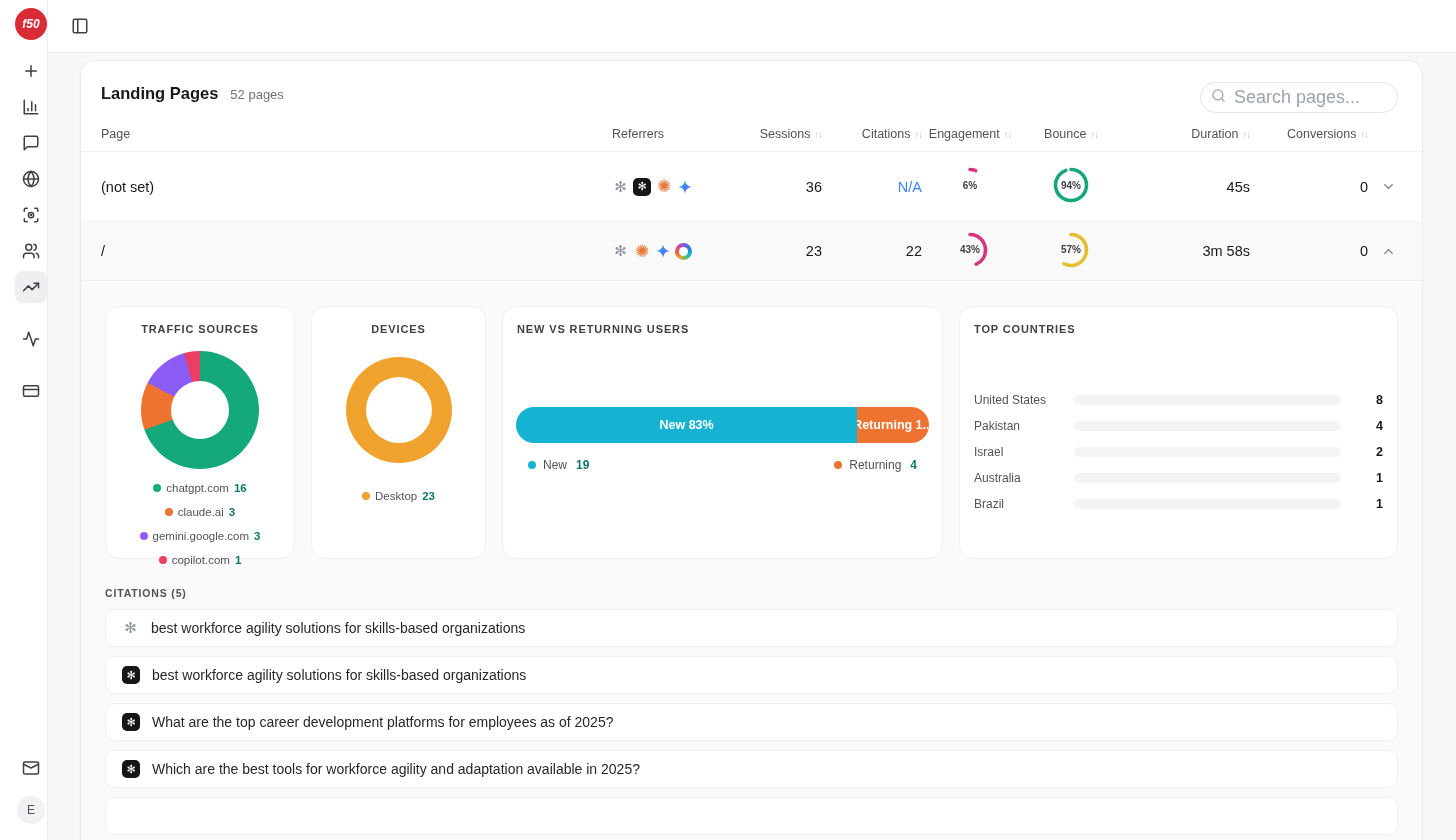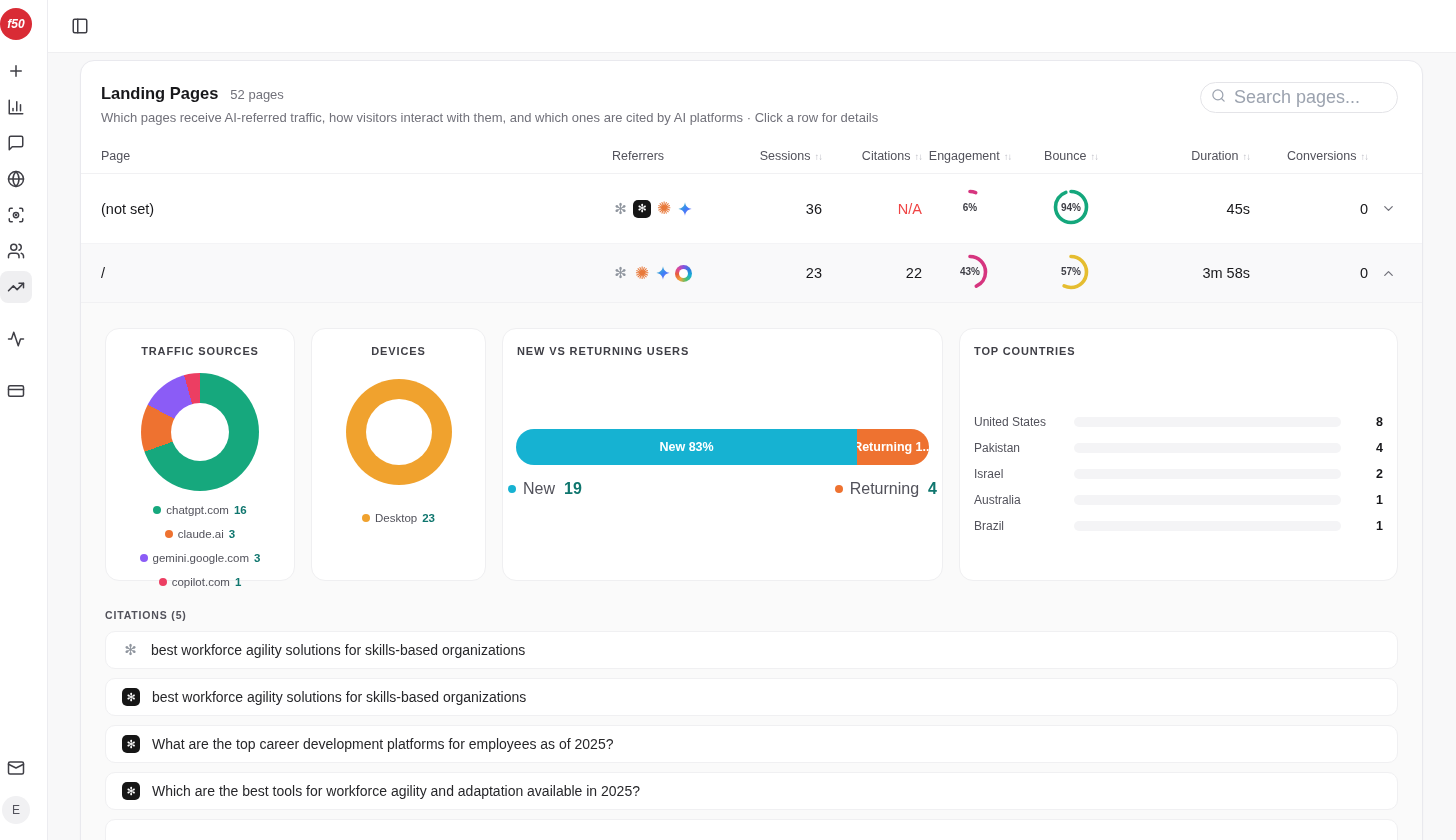--- a/index.html
+++ b/index.html
@@ -2,21 +2,21 @@
 <html><head>
 <meta charset="utf-8">
 <style>
   * { margin:0; padding:0; box-sizing:border-box; }
   html,body { width:1456px; height:840px; overflow:hidden; background:#fff;
     font-family:"Liberation Sans","DejaVu Sans",sans-serif; color:#18181b; }
   body { position:relative; }
 
   
   .sidebar { position:absolute; left:0; top:0; bottom:0; width:48px; background:#fff;
-    border-right:1px solid #ececf0; display:flex; flex-direction:column; align-items:flex-start;
+    border-right:1px solid #ececf0; display:flex; flex-direction:column; align-items:flex-end;
     padding:8px 0 16px; z-index:5; }
   .logo { width:32px; height:32px; border-radius:50%; background:#d92b35; color:#fff;
     font-style:italic; font-weight:bold; font-size:12px; display:grid; place-items:center;
     margin-bottom:15px; cursor:pointer; }
   .nav-btn { width:32px; height:32px; border:none; background:transparent; border-radius:8px;
     display:grid; place-items:center; color:#3f3f46; cursor:pointer; margin-bottom:4px; }
   .nav-btn svg { width:18px; height:18px; }
   .nav-btn.active { background:#efeff1; }
   .nav-btn.spaced { margin-top:20px; }
   .side-bottom { margin-top:auto; display:flex; flex-direction:column; align-items:center; }
@@ -50,21 +50,21 @@
   .grid-row { display:grid; grid-template-columns:minmax(0,1fr) 110px 100px 100px 96px 106px 126px 118px 40px;
     align-items:center; padding:0 14px 0 20px; }
   .thead { height:36px; border-bottom:1px solid #f1f1f3; }
   .thead .hcell { font-size:12.5px; color:#52525b; white-space:nowrap; }
   .sort { font-size:9.5px; color:#bcbcc4; letter-spacing:-1px; margin-left:4px; cursor:pointer; }
   .al { text-align:left; } .ar { text-align:right; } .ac { text-align:center; }
   .trow { cursor:pointer; }
   .trow.r1 { height:70px; border-bottom:1px solid #f4f4f6; }
   .trow.r2 { height:58px; background:#f9f9fa; }
   .cell { font-size:14.5px; color:#18181b; }
-  .cell.muted { color:#ef4444; }
+  .cell.muted { color:#3b82f6; }
   .cell.refs { display:flex; align-items:center; gap:4px; }
   .chev { display:grid; place-items:center; color:#71717a; }
   .chev svg { width:15px; height:15px; }
 
   
   .ri { display:inline-flex; align-items:center; justify-content:center; }
   .ri-openai { color:#8f959e; font-size:15px; width:17px; height:17px; }
   .ri-gpt { width:18px; height:18px; border-radius:5px; background:#161616; color:#fff; font-size:11px; }
   .ri-claude { color:#e8793a; font-size:17px; width:18px; height:18px; }
   .ri-gemini svg { width:16px; height:16px; }
@@ -98,22 +98,22 @@
   .legend { display:flex; flex-wrap:wrap; justify-content:center; column-gap:16px; row-gap:9px;
     margin:13px auto 0; max-width:172px; font-size:11.5px; color:#52525b;gap:12px; }
   .mc-devices .legend { margin-top:27px; }
   .legend-item { display:inline-flex; align-items:center; gap:5px; white-space:nowrap; }
   .dot { width:8px; height:8px; border-radius:50%; flex:0 0 auto; }
   .legend-item b { color:#0f766e; }
 
   .stackbar { margin:72px 13px 0; height:36px; border-radius:18px; overflow:hidden; display:flex; }
   .seg { display:flex; align-items:center; justify-content:center; color:#fff; font-weight:bold;
     font-size:12.5px; white-space:nowrap; overflow:hidden; }
-  .nvr-legend { margin:15px 5px 0; display:flex; justify-content:space-between;
-    font-size:16px; color:#52525b; }
+  .nvr-legend { margin:15px 25px 0; display:flex; justify-content:space-between;
+    font-size:12px; color:#52525b; }
   .nvr-legend .legend-item { gap:7px; } .nvr-legend b { margin-left:2px; }
 
   .country-rows { margin-top:52px; padding:0 14px; }
   .c-row { display:flex; align-items:center; height:26px;justify-content:space-between; }
   .c-row .c-name { width:100px; font-size:12px; color:#52525b; }
   .c-row .track { flex:1; height:10px; background:#f4f4f6; border-radius:6px; margin-right:24px; overflow:hidden; }
   .c-row .fill { height:100%; border-radius:6px; }
   .c-row .c-val { width:18px; text-align:right; font-size:12.5px; font-weight:bold; color:#18181b; }
 
   
@@ -212,21 +212,20 @@
 </header>
 
 <main class="main">
   <section class="card">
 
     <div class="card-head">
       <div class="title-row">
         <h1>Landing Pages</h1>
         <span class="count">52 pages</span>
       </div>
-      <p class="subtitle">Which pages receive AI-referred traffic, how visitors interact with them, and which ones are cited by AI platforms · Click a row for details</p>
       <div class="search">
         <span id="search-icon"><svg viewBox="0 0 24 24" fill="none" stroke="currentColor" stroke-width="2" stroke-linecap="round" stroke-linejoin="round">
               <circle cx="11" cy="11" r="8"></circle>
               <path d="m21 21-4.3-4.3"></path>
             </svg></span>
         <input placeholder="Search pages..." style="">
       </div>
     </div>
 
     <div class="thead grid-row">

